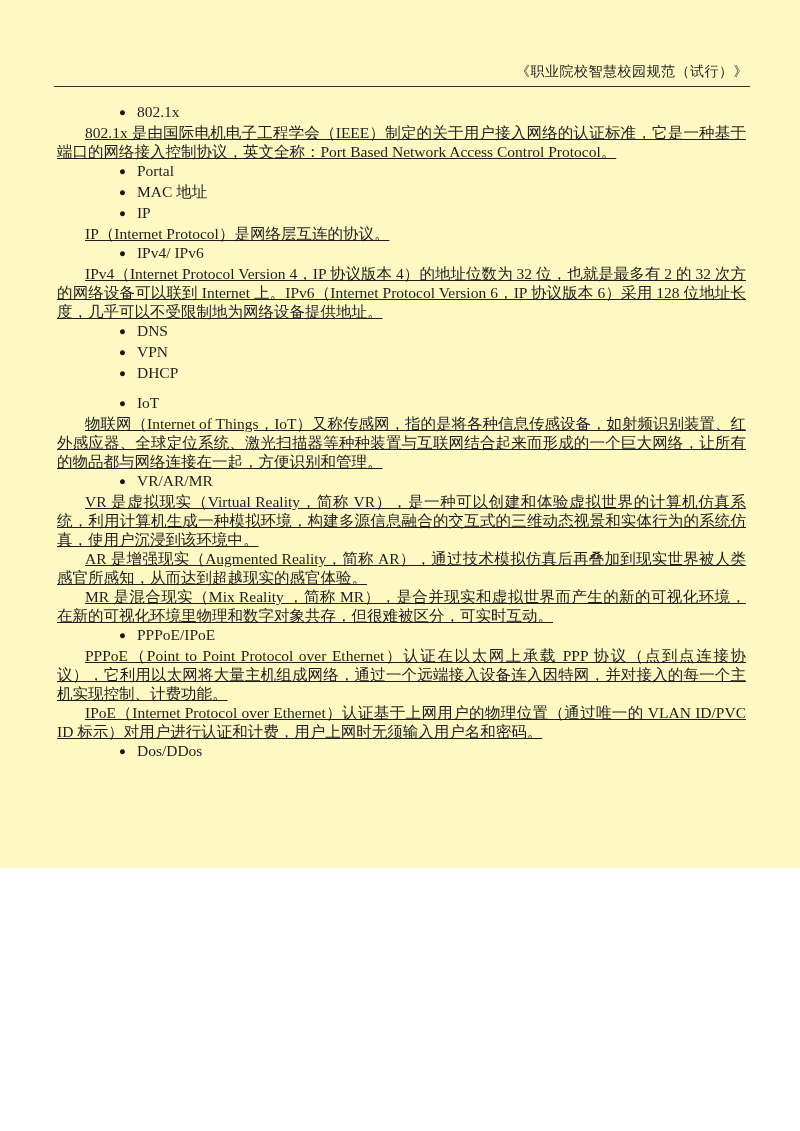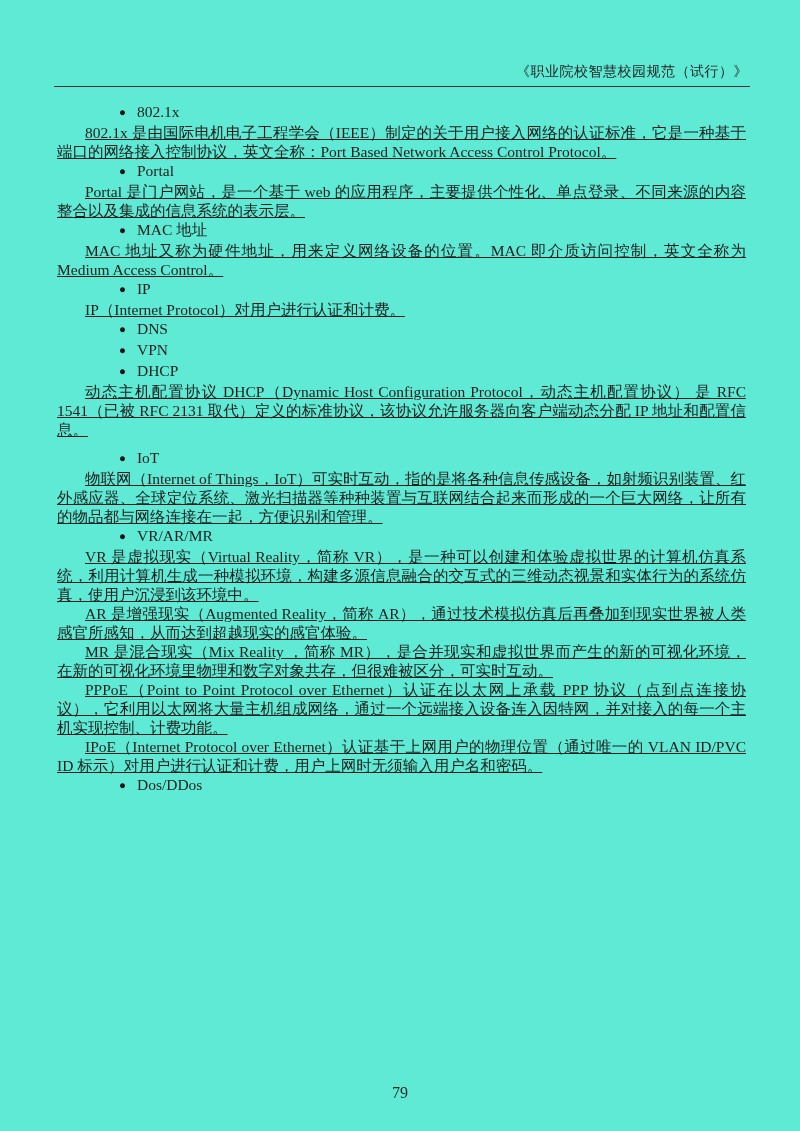--- a/index.html
+++ b/index.html
@@ -1,20 +1,20 @@
 <!DOCTYPE html>
 <html><head>
 <meta charset="utf-8">
 <style>
   html, body { margin: 0; padding: 0; background: #ffffff; }
   .page {
     position: relative;
     width: 800px;
-    height: 1131px;
-    background: #5eead4;
+    height: 868px;
+    background: #fef9c3;
     color: #1e1e1e;
     font-family: "Liberation Serif", "DejaVu Serif", serif;
     overflow: hidden;
   }
   .page-header {
     position: absolute;
     top: 63px;
     left: 56px;
     right: 52px;
     text-align: right;
@@ -84,74 +84,80 @@
       <div class="term-line">
         <span class="bullet">●</span><span class="term">802.1x</span>
       </div>
       <p class="para">802.1x 是由国际电机电子工程学会（IEEE）制定的关于用户接入网络的认证标准，它是一种基于端口的网络接入控制协议，英文全称：Port Based Network Access Control Protocol。</p>
     </div>
 
     <div class="section">
       <div class="term-line">
         <span class="bullet">●</span><span class="term">Portal</span>
       </div>
-      <p class="para">Portal 是门户网站，是一个基于 web 的应用程序，主要提供个性化、单点登录、不同来源的内容整合以及集成的信息系统的表示层。</p>
     </div>
 
     <div class="section">
       <div class="term-line">
         <span class="bullet">●</span><span class="term">MAC 地址</span>
       </div>
-      <p class="para">MAC 地址又称为硬件地址，用来定义网络设备的位置。MAC 即介质访问控制，英文全称为 Medium Access Control。</p>
     </div>
 
     <div class="section">
       <div class="term-line">
         <span class="bullet">●</span><span class="term">IP</span>
       </div>
-      <p class="para">IP（Internet Protocol）对用户进行认证和计费。</p>
+      <p class="para">IP（Internet Protocol）是网络层互连的协议。</p>
     </div>
 
+    <div class="section">
+      <div class="term-line">
+        <span class="bullet">●</span><span class="term">IPv4/ IPv6</span>
+      </div>
+      <p class="para">IPv4（Internet Protocol Version 4，IP 协议版本 4）的地址位数为 32 位，也就是最多有 2 的 32 次方的网络设备可以联到 Internet 上。IPv6（Internet Protocol Version 6，IP 协议版本 6）采用 128 位地址长度，几乎可以不受限制地为网络设备提供地址。</p>
+    </div>
 
     <div class="section">
       <div class="term-line">
         <span class="bullet">●</span><span class="term">DNS</span>
       </div>
     </div>
 
     <div class="section">
       <div class="term-line">
         <span class="bullet">●</span><span class="term">VPN</span>
       </div>
     </div>
 
     <div class="section">
       <div class="term-line">
         <span class="bullet">●</span><span class="term">DHCP</span>
       </div>
-      <p class="para">动态主机配置协议 DHCP（Dynamic Host Configuration Protocol，动态主机配置协议） 是 RFC 1541（已被 RFC 2131 取代）定义的标准协议，该协议允许服务器向客户端动态分配 IP 地址和配置信息。</p>
     </div>
 
     <div class="section sec-gap">
       <div class="term-line">
         <span class="bullet">●</span><span class="term">IoT</span>
       </div>
-      <p class="para">物联网（Internet of Things，IoT）可实时互动，指的是将各种信息传感设备，如射频识别装置、红外感应器、全球定位系统、激光扫描器等种种装置与互联网结合起来而形成的一个巨大网络，让所有的物品都与网络连接在一起，方便识别和管理。</p>
+      <p class="para">物联网（Internet of Things，IoT）又称传感网，指的是将各种信息传感设备，如射频识别装置、红外感应器、全球定位系统、激光扫描器等种种装置与互联网结合起来而形成的一个巨大网络，让所有的物品都与网络连接在一起，方便识别和管理。</p>
     </div>
 
     <div class="section">
       <div class="term-line">
         <span class="bullet">●</span><span class="term">VR/AR/MR</span>
       </div>
       <p class="para">VR 是虚拟现实（Virtual Reality，简称 VR），是一种可以创建和体验虚拟世界的计算机仿真系统，利用计算机生成一种模拟环境，构建多源信息融合的交互式的三维动态视景和实体行为的系统仿真，使用户沉浸到该环境中。</p>
       <p class="para">AR 是增强现实（Augmented Reality，简称 AR），通过技术模拟仿真后再叠加到现实世界被人类感官所感知，从而达到超越现实的感官体验。</p>
       <p class="para">MR 是混合现实（Mix Reality ，简称 MR），是合并现实和虚拟世界而产生的新的可视化环境，在新的可视化环境里物理和数字对象共存，但很难被区分，可实时互动。</p>
     </div>
 
     <div class="section">
+      <div class="term-line">
+        <span class="bullet">●</span><span class="term">PPPoE/IPoE</span>
+      </div>
       <p class="para">PPPoE（Point to Point Protocol over Ethernet）认证在以太网上承载 PPP 协议（点到点连接协议），它利用以太网将大量主机组成网络，通过一个远端接入设备连入因特网，并对接入的每一个主机实现控制、计费功能。</p>
       <p class="para">IPoE（Internet Protocol over Ethernet）认证基于上网用户的物理位置（通过唯一的 VLAN ID/PVC ID 标示）对用户进行认证和计费，用户上网时无须输入用户名和密码。</p>
     </div>
 
     <div class="section">
       <div class="term-line">
         <span class="bullet">●</span><span class="term">Dos/DDos</span>
       </div>
     </div>
 

